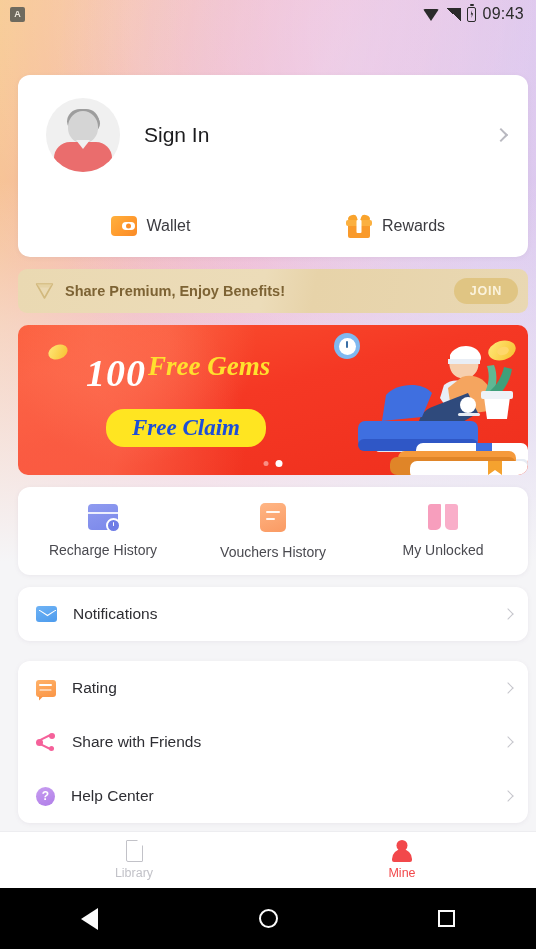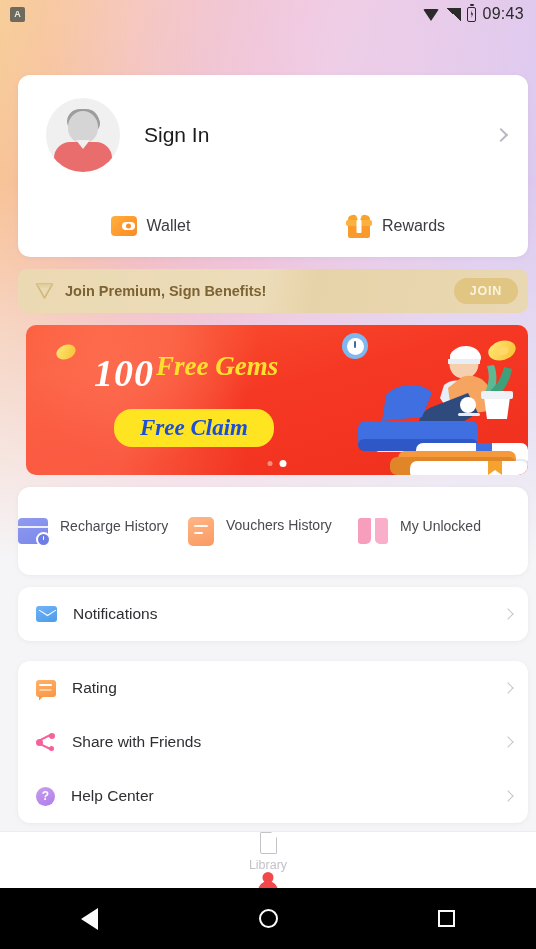--- a/index.html
+++ b/index.html
@@ -156,21 +156,20 @@
   }
 
   
   .promo {
     height: 150px; border-radius: 10px; margin-bottom: 12px;
     position: relative; overflow: hidden;
     background:
       radial-gradient(circle at 6% 78%, rgba(255,120,90,.55) 0 14%, rgba(255,120,90,0) 40%),
       radial-gradient(circle at 22% 10%, rgba(255,125,95,.45) 0 9%, rgba(255,125,95,0) 30%),
       linear-gradient(165deg, #fb5532 0%, #f53824 45%, #ef2f1d 100%);
-    margin-left: 8px;
   }
   .promo .hl-100 {
     position: absolute; left: 68px; top: 26px;
     font-family: "Liberation Serif", serif; font-style: italic; font-weight: bold;
     font-size: 38px; color: #fff; letter-spacing: 1px;
   }
   .promo .hl-gems {
     position: absolute; left: 130px; top: 26px;
     font-family: "Liberation Serif", serif; font-style: italic; font-weight: bold;
     font-size: 27px; color: #ffe02e;
@@ -202,21 +201,21 @@
   .promo .books { position: absolute; right: 0; bottom: 0; width: 230px; height: 140px; }
   .promo .dots {
     position: absolute; left: 50%; bottom: 8px; transform: translateX(-50%);
     display: flex; align-items: center; gap: 7px;
   }
   .promo .dots i { display: block; width: 5px; height: 5px; border-radius: 50%; background: rgba(255,255,255,.45); }
   .promo .dots i.on { width: 7px; height: 7px; background: #fff; }
 
   
   .quick { display: flex; height: 88px; align-items: center; margin-bottom: 12px; }
-  .q-item { flex: 1; display: flex; flex-direction: row; gap: 12px; }
+  .q-item { flex: 1; display: flex; flex-direction: column; align-items: center; gap: 12px; }
   .q-item span { font-size: 14px; color: #4a4a50; }
 
   .ic-recharge { width: 30px; height: 26px; position: relative; }
   .ic-recharge .cal {
     position: absolute; inset: 0; border-radius: 4px;
     background: linear-gradient(160deg, #8f9bf0, #7b88ea);
   }
   .ic-recharge .cal::after {
     content: ""; position: absolute; left: 0; top: 8px; width: 100%; height: 2px;
     background: rgba(255,255,255,.85);
@@ -291,21 +290,21 @@
   .ic-help {
     width: 19px; height: 19px; border-radius: 50%; flex: none;
     background: linear-gradient(160deg, #c79df0, #b07ee8);
     color: #fff; font-size: 12px; font-weight: bold;
     display: flex; align-items: center; justify-content: center;
   }
 
   
   .tabbar {
     position: absolute; left: 0; bottom: 61px; width: 536px; height: 57px;
-    background: #fff; border-top: 1px solid #ededf0; display: flex; z-index: 7; flex-direction: column;
+    background: #fff; border-top: 1px solid #ededf0; display: flex; z-index: 7;
   }
   .tab { flex: 1; display: flex; flex-direction: column; align-items: center; justify-content: center; gap: 4px; }
   .tab span { font-size: 12.5px; color: #c2c2c8; }
   .tab.active span { color: #f2484b; }
   .ic-library {
     width: 17px; height: 22px; border: 1.6px solid #c2c2c8; border-radius: 1px 1px 1px 2px;
     position: relative;
   }
   .ic-library::after {
     content: ""; position: absolute; right: -1px; top: -1px;
@@ -391,21 +390,21 @@
           <span>Rewards</span>
         </div>
       </div>
     </div>
 
     <div class="premium">
       <svg class="ic-gem" viewBox="0 0 24 20">
         <path d="M3 2h18l-9 16z" fill="none" stroke="#d2b97e" stroke-width="1.8" stroke-linejoin="round"></path>
         <path d="M3 2h18l-3.2 4H6.2z" fill="#e3cf9c" opacity=".7"></path>
       </svg>
-      <div class="premium-text">Join Premium, Sign Benefits!</div>
+      <div class="premium-text">Share Premium, Enjoy Benefits!</div>
       <button class="join-btn">JOIN</button>
     </div>
 
     <div class="promo">
       <div class="coin c1"></div>
       <div class="coin c2"></div>
       <div class="clock">
           <i></i>
         </div>
 

